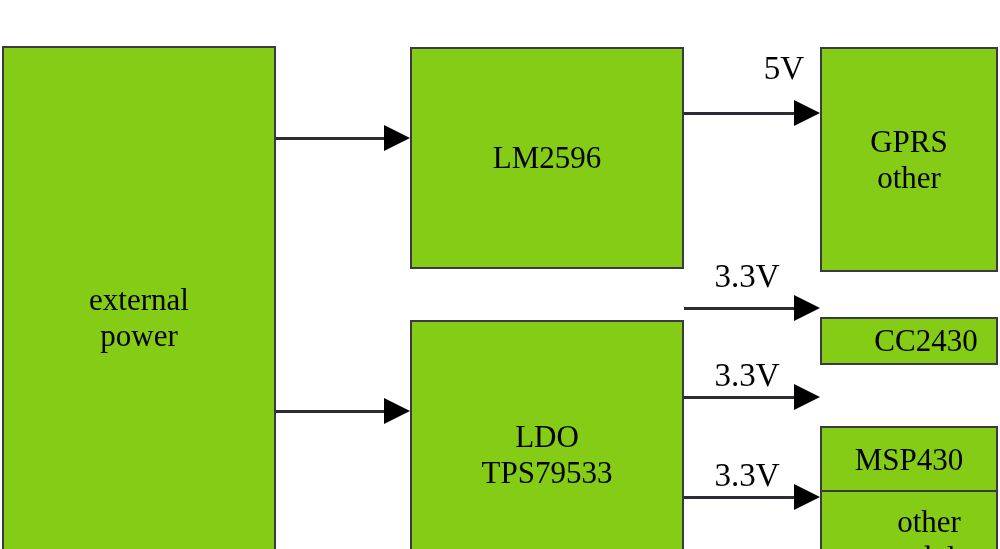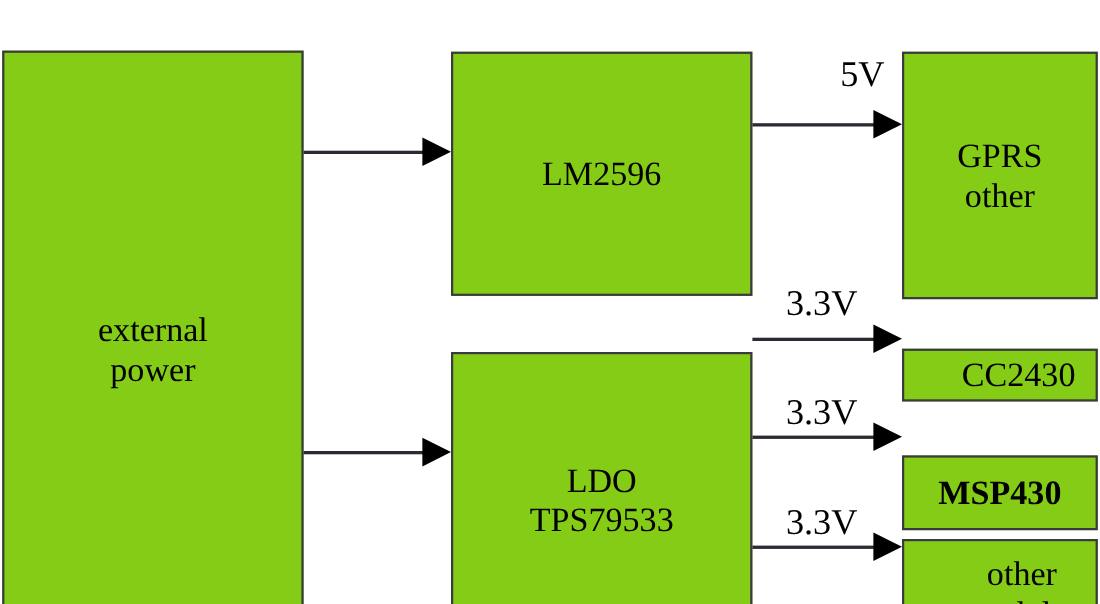--- a/index.html
+++ b/index.html
@@ -85,21 +85,21 @@
 
   <div class="block" style="left:410px; top:276px; width:274px; height:269px; font-size:31px;">
     <span class="blabel">LDO
 TPS79533</span>
   </div>
 
   <div class="block" style="left:820px; top:273px; width:178px; height:48px; font-size:31px;padding-left:34px;">
     <span class="blabel">CC2430</span>
   </div>
 
-  <div class="block" style="left:820px; top:370px; width:178px; height:68px; font-size:31px;font-weight:bold;">
+  <div class="block" style="left:820px; top:382px; width:178px; height:68px; font-size:31px;">
     <span class="blabel">MSP430</span>
   </div>
 
   <div class="block" style="left:820px; top:446px; width:178px; height:99px; font-size:31px;padding-left:40px;">
     <span class="blabel">other
 modules</span>
   </div>
 
   <div class="arrow" style="left:276px; top:138px; width:134px;">
     <div class="shaft" style="width:110px;"></div>

